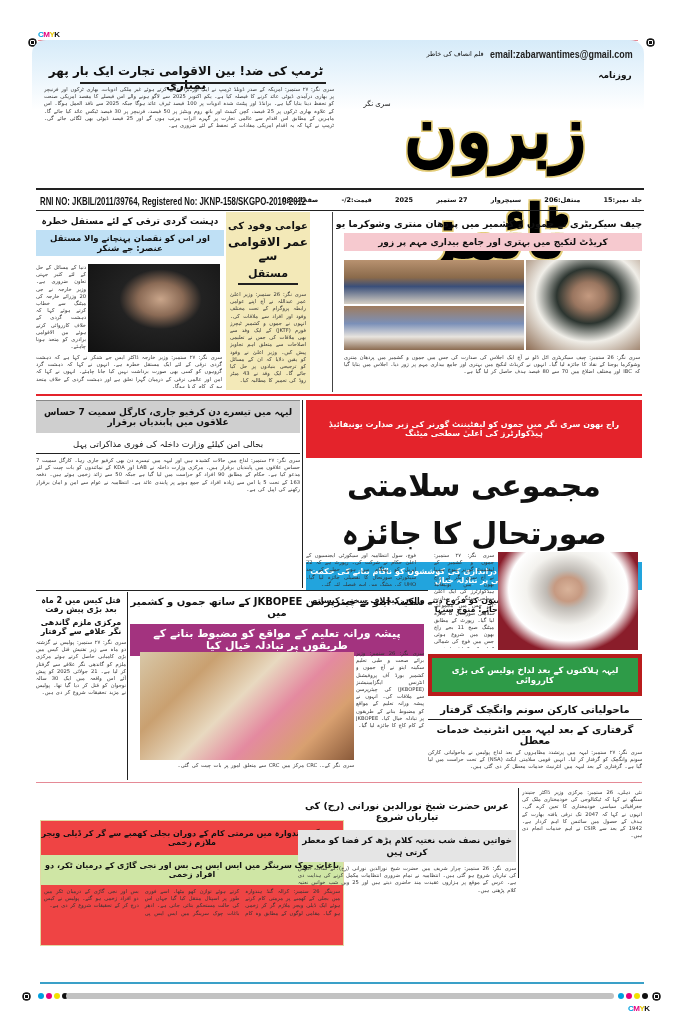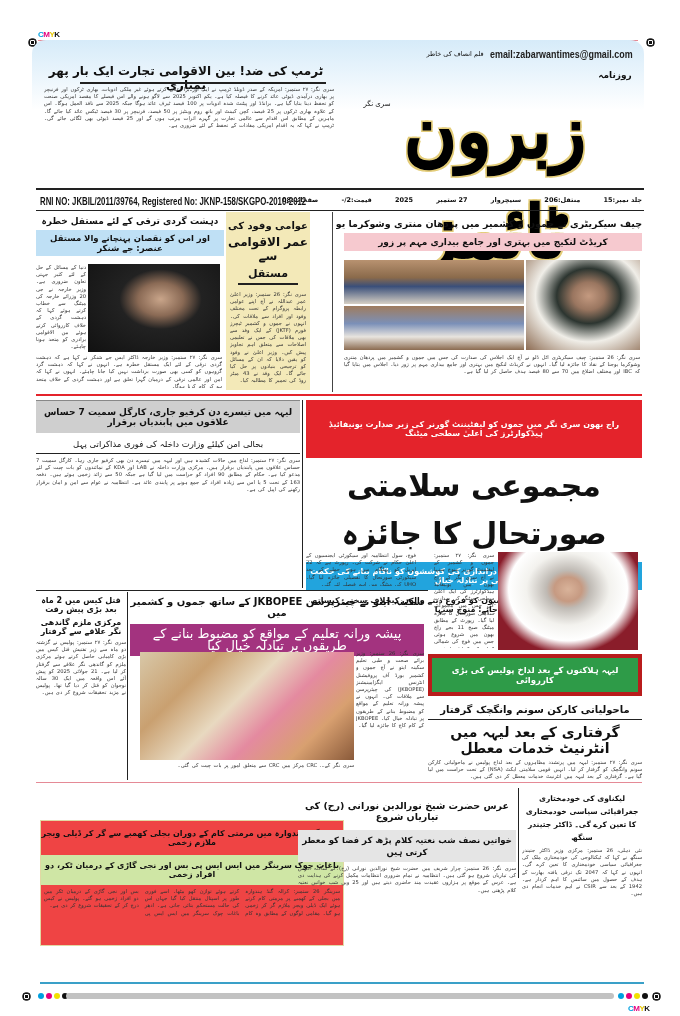--- a/index.html
+++ b/index.html
@@ -100,52 +100,51 @@
 <div class="abs" style="left:36px;top:592px;width:90px;height:188px;">
   <div class="urdu" style="font-size:8px;font-weight:bold;margin-top:4px;">قتل کیس میں 2 ماہ بعد بڑی پیش رفت</div>
   <div class="urdu" style="font-size:8px;font-weight:bold;margin-top:4px;">مرکزی ملزم گاندھی نگر علاقے سے گرفتار</div>
   <div class="body-text" style="margin-top:3px;height:146px;">سری نگر: ۲۷ ستمبر: پولیس نے گزشتہ دو ماہ سے زیر تفتیش قتل کیس میں بڑی کامیابی حاصل کرتے ہوئے مرکزی ملزم کو گاندھی نگر علاقے سے گرفتار کر لیا ہے۔ 21 جولائی 2025 کو پیش آئے اس واقعہ میں ایک 30 سالہ نوجوان کو قتل کر دیا گیا تھا۔ پولیس نے مزید تحقیقات شروع کر دی ہیں۔</div>
 </div>
 
 <div class="abs" style="left:127px;top:592px;width:1px;height:188px;background:#222;"></div>
 
 <div class="abs" style="left:130px;top:592px;width:294px;height:188px;">
   <div class="urdu" style="font-size:10px;font-weight:bold;margin-top:4px;">سکینہ ایتو نے چیئرپرسن JKBOPEE کے ساتھ جموں و کشمیر میں</div>
-  <div class="urdu" style="background:#a3337f;color:#fff;font-size:13px;font-weight:normal;padding:4px 2px;margin-top:6px;line-height:12px;">پیشہ ورانہ تعلیم کے مواقع کو مضبوط بنانے کے طریقوں پر تبادلہ خیال کیا</div>
+  <div class="urdu" style="background:#a3337f;color:#fff;font-size:11px;font-weight:bold;padding:4px 2px;margin-top:6px;line-height:12px;">پیشہ ورانہ تعلیم کے مواقع کو مضبوط بنانے کے طریقوں پر تبادلہ خیال کیا</div>
   <div class="abs photo" style="left:10px;top:60px;width:214px;height:108px;background:linear-gradient(135deg,#d8c8a8 0%,#c9a070 25%,#e8d9c0 45%,#e48aa0 62%,#d8a070 80%,#8a5a3a 100%);"></div>
   <div class="abs body-text" style="left:226px;top:58px;width:68px;height:128px;">سری نگر: 26 ستمبر: وزیر برائے صحت و طبی تعلیم سکینہ ایتو نے آج جموں و کشمیر بورڈ آف پروفیشنل انٹرنس ایگزامینیشنز (JKBOPEE) کی چیئرپرسن سے ملاقات کی۔ انہوں نے پیشہ ورانہ تعلیم کے مواقع کو مضبوط بنانے کے طریقوں پر تبادلہ خیال کیا۔ JKBOPEE کے کام کاج کا جائزہ لیا گیا۔</div>
   <div class="abs body-text" style="left:10px;top:170px;width:214px;height:16px;">سری نگر کے... CRC مرکز میں CRC سے متعلق امور پر بات چیت کی گئی۔</div>
 </div>
 
 <div class="abs" style="left:428px;top:654px;width:214px;height:126px;">
   <div class="urdu" style="background:#2e9b48;color:#fff;font-size:8.5px;font-weight:bold;padding:7px 2px;border:4px solid #b91c1c;">لیہہ ہلاکتوں کے بعد لداخ پولیس کی بڑی کارروائی</div>
   <div class="urdu" style="font-size:10px;font-weight:bold;margin-top:8px;">ماحولیاتی کارکن سونم وانگچک گرفتار</div>
   <div style="height:1px;background:#222;margin-top:4px;"></div>
-  <div class="urdu" style="font-size:14px;font-weight:bold;margin-top:4px;text-align:center;">گرفتاری کے بعد لیہہ میں انٹرنیٹ خدمات معطل</div>
+  <div class="urdu" style="font-size:10px;font-weight:bold;margin-top:4px;text-align:center;">گرفتاری کے بعد لیہہ میں انٹرنیٹ خدمات معطل</div>
   <div class="body-text" style="margin-top:3px;height:44px;">سری نگر: ۲۷ ستمبر: لیہہ میں پرتشدد مظاہروں کے بعد لداخ پولیس نے ماحولیاتی کارکن سونم وانگچک کو گرفتار کر لیا۔ انہیں قومی سلامتی ایکٹ (NSA) کے تحت حراست میں لیا گیا ہے۔ گرفتاری کے بعد لیہہ میں انٹرنیٹ خدمات معطل کر دی گئی ہیں۔</div>
 </div>
 
 <div class="abs" style="left:36px;top:782px;width:606px;height:1px;background:#e58a96;"></div>
 
 <div class="abs" style="left:40px;top:820px;width:304px;height:126px;background:#ef4444;border:1px solid #e2d8a4;">
   <div class="urdu" style="font-size:8px;font-weight:bold;margin-top:8px;">کرالہ گنڈ ہندوارہ میں مرمتی کام کے دوران بجلی کھمبے سے گر کر ڈیلی ویجر ملازم زخمی</div>
   <div class="urdu" style="background:#cfe6a5;font-size:8px;font-weight:bold;padding:6px 2px;margin-top:8px;">باغات چوک سرینگر میں ایس ایس پی بس اور نجی گاڑی کے درمیان ٹکر، دو افراد زخمی</div>
   <div class="body-text" style="margin:3px 3px 0;height:74px;column-count:3;column-gap:6px;">سرینگر 26 ستمبر: کرالہ گنڈ ہندوارہ میں بجلی کے کھمبے پر مرمتی کام کرتے ہوئے ایک ڈیلی ویجر ملازم گر کر زخمی ہو گیا۔ مقامی لوگوں کے مطابق وہ کام کرتے ہوئے توازن کھو بیٹھا۔ اسے فوری طور پر اسپتال منتقل کیا گیا جہاں اس کی حالت مستحکم بتائی جاتی ہے۔ ادھر باغات چوک سرینگر میں ایس ایس پی بس اور نجی گاڑی کے درمیان ٹکر میں دو افراد زخمی ہو گئے۔ پولیس نے کیس درج کر کے تحقیقات شروع کر دی ہے۔</div>
 </div>
 
 <div class="abs" style="left:298px;top:786px;width:218px;height:126px;">
   <div class="urdu" style="font-size:9.5px;font-weight:bold;margin-top:14px;">عرس حضرت شیخ نورالدین نورانی (رح) کی تیاریاں شروع</div>
   <div class="urdu" style="background:#e5e5e5;font-size:8.5px;font-weight:bold;padding:4px 2px;margin-top:8px;line-height:12px;">خواتین نصف شب نعتیہ کلام پڑھ کر فضا کو معطر کرتی ہیں</div>
   <div class="body-text" style="margin-top:3px;height:66px;">سری نگر: 26 ستمبر: چرار شریف میں حضرت شیخ نورالدین نورانی (رح) کے سالانہ عرس کی تیاریاں شروع ہو گئی ہیں۔ انتظامیہ نے تمام ضروری انتظامات مکمل کرنے کی ہدایت دی ہے۔ عرس کے موقع پر ہزاروں عقیدت مند حاضری دیتے ہیں اور 25 ویں شب خواتین نعتیہ کلام پڑھتی ہیں۔</div>
 </div>
 
 <div class="abs" style="left:518px;top:788px;width:1px;height:90px;background:#222;"></div>
 
 <div class="abs" style="left:522px;top:786px;width:120px;height:126px;">
-  <div class="urdu" style="font-size:7.5px;font-weight:bold;margin-top:6px;line-height:13px;">لیکناوی کی خودمختاری جغرافیائی سیاسی خودمختاری کا تعین کرے گی۔ ڈاکٹر جتیندر سنگھ</div>
   <div class="body-text" style="margin-top:3px;height:84px;">نئی دہلی، 26 ستمبر: مرکزی وزیر ڈاکٹر جتیندر سنگھ نے کہا کہ ٹیکنالوجی کی خودمختاری ملک کی جغرافیائی سیاسی خودمختاری کا تعین کرے گی۔ انہوں نے کہا کہ 2047 تک ترقی یافتہ بھارت کے ہدف کے حصول میں سائنس کا اہم کردار ہے۔ 1942 کے بعد سے CSIR نے اہم خدمات انجام دی ہیں۔</div>
 </div>
 
 <div class="abs" style="left:40px;top:982px;width:604px;height:2px;background:#3aa0c8;"></div>
 <div class="abs reg" style="left:22px;top:992px;"></div>
 <div class="abs reg" style="left:652px;top:992px;"></div>
 
 <div class="abs" style="left:38px;top:993px;display:flex;gap:2px;">
   <span style="width:6px;height:6px;border-radius:50%;background:#00a0e0;"></span>
   <span style="width:6px;height:6px;border-radius:50%;background:#e5007d;"></span>

